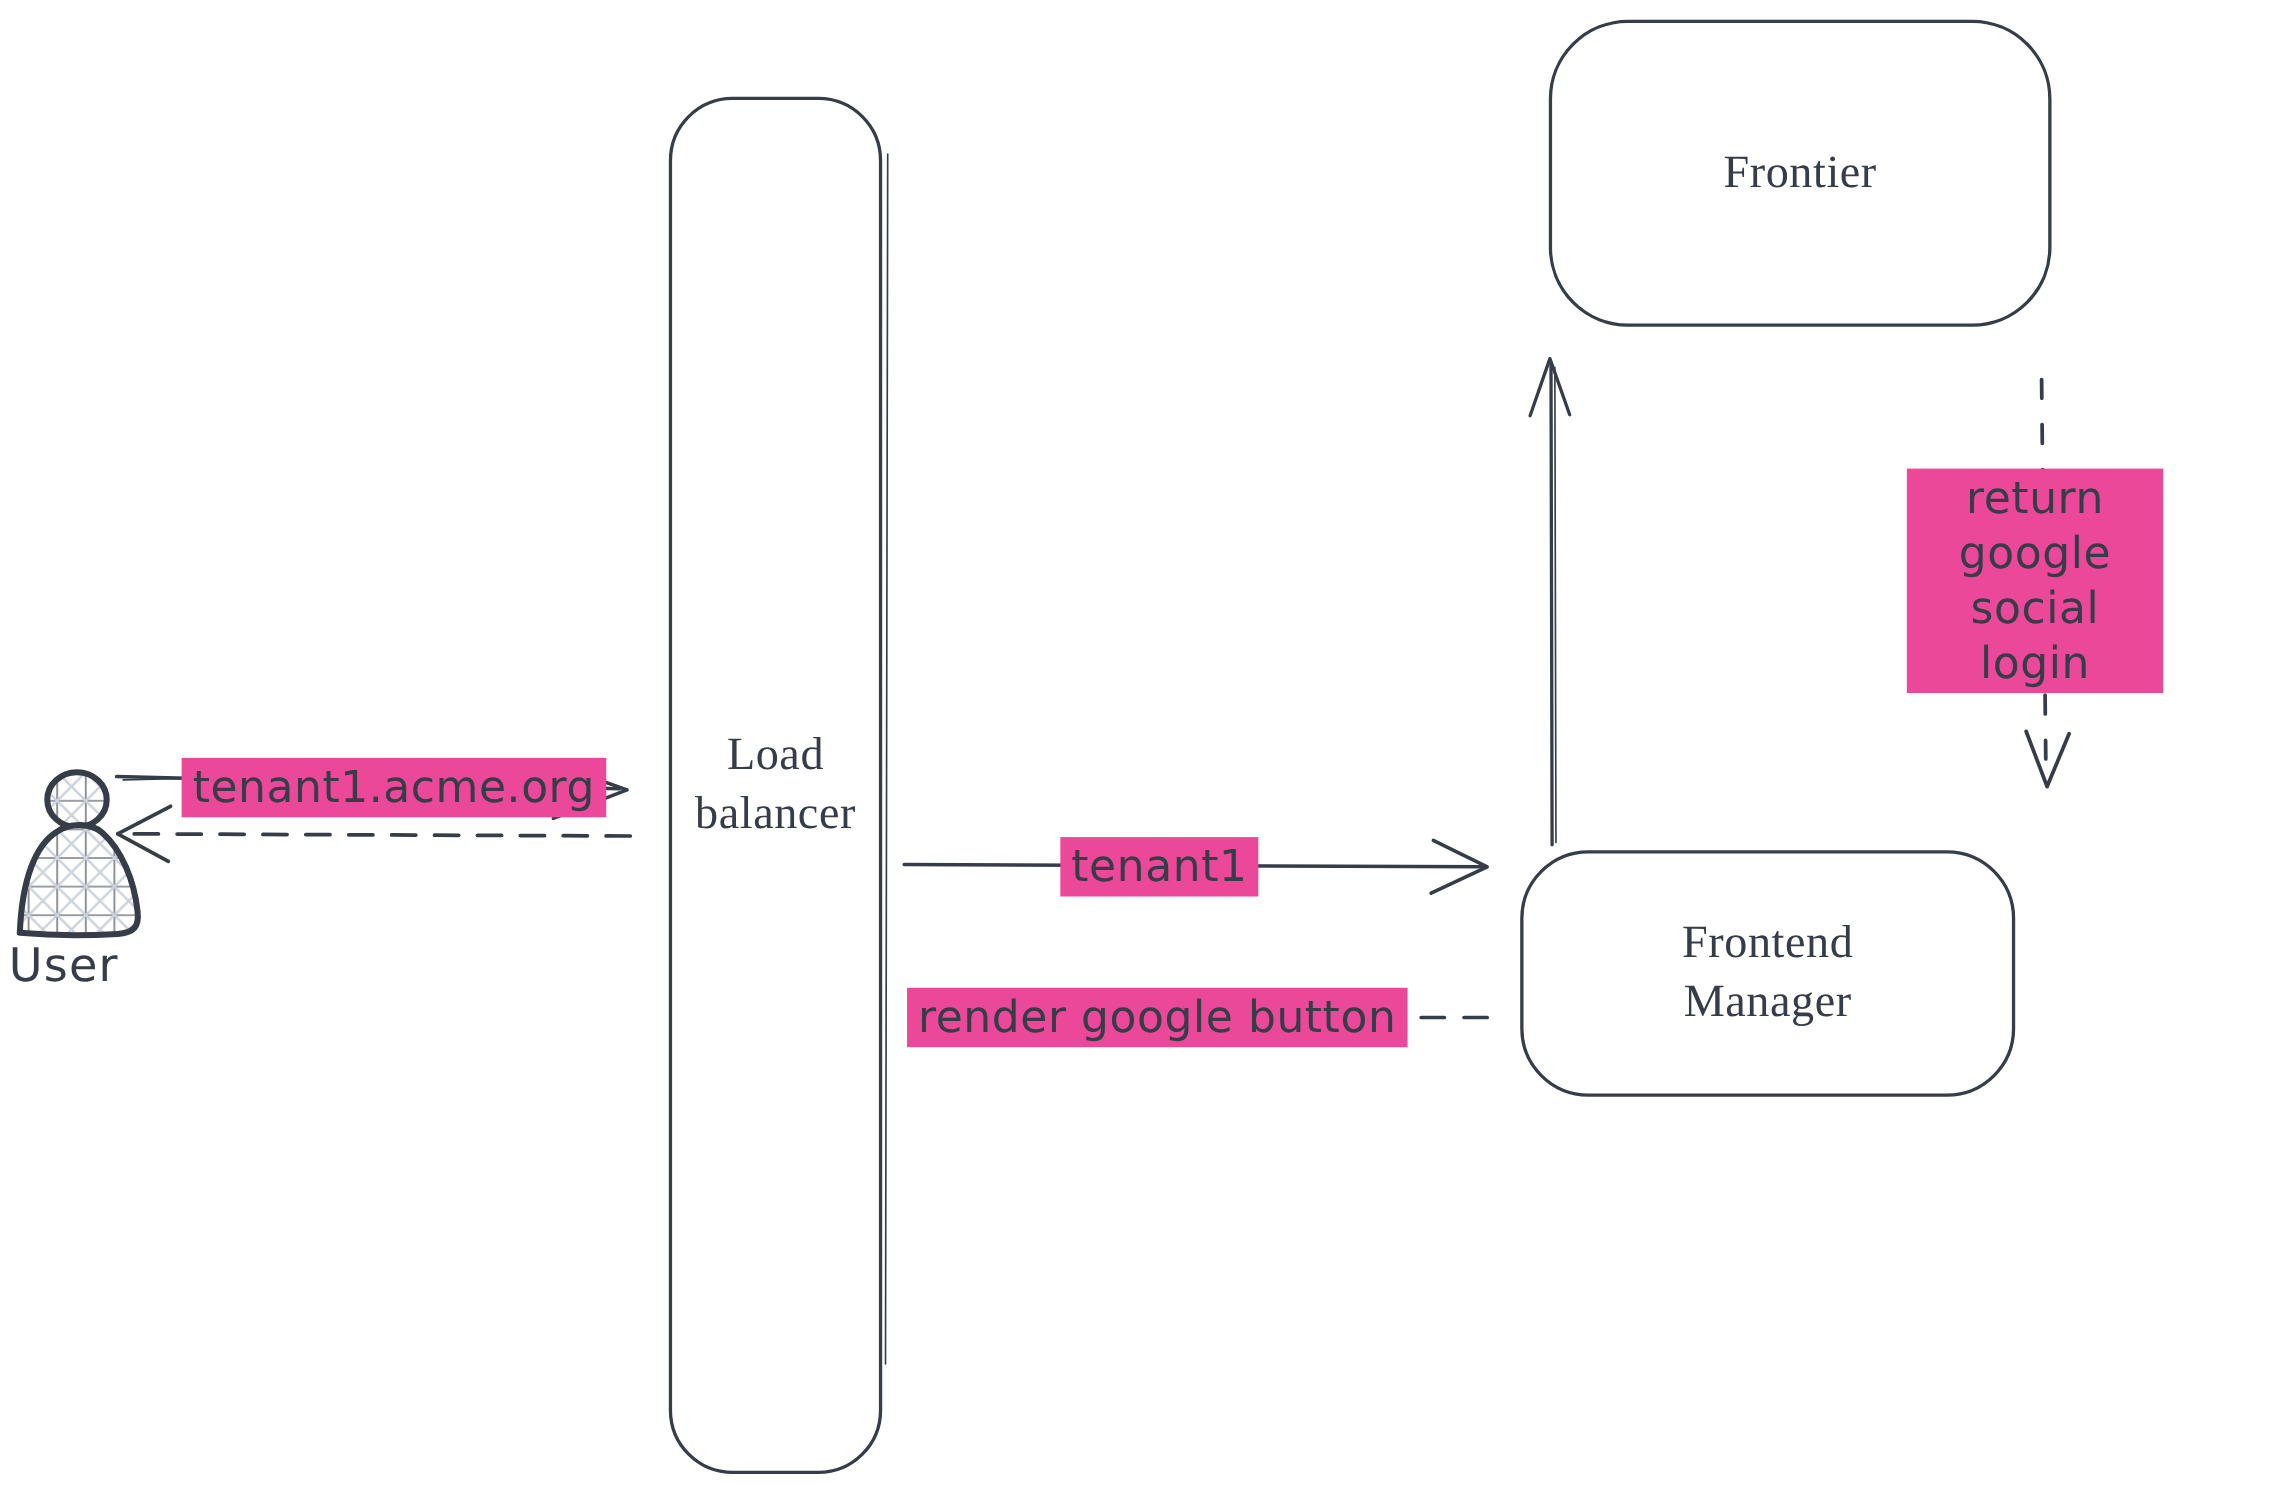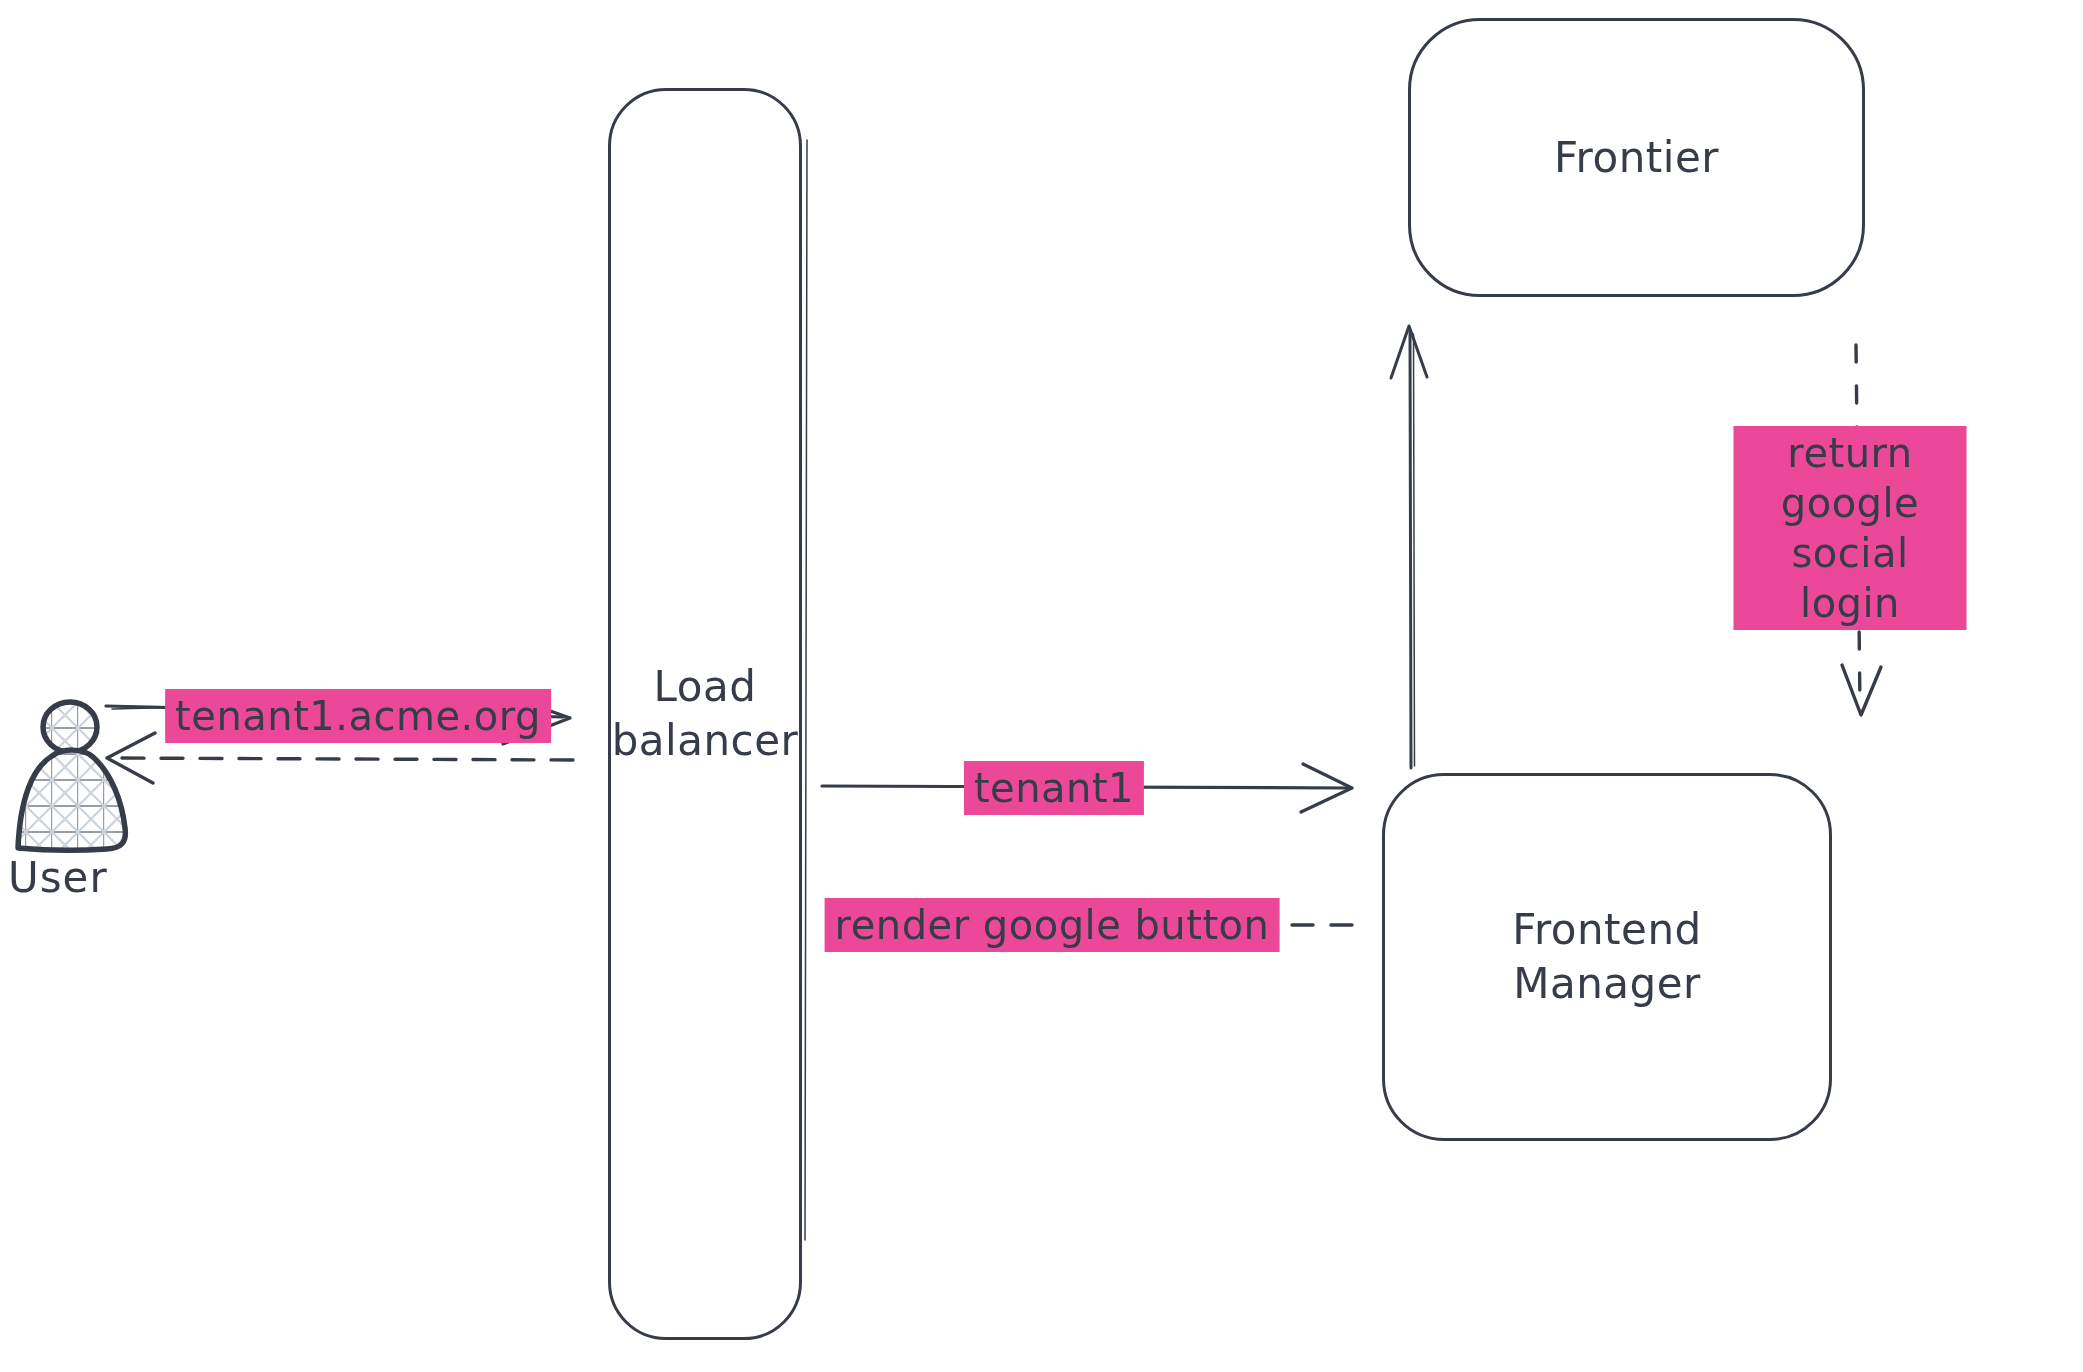--- a/index.html
+++ b/index.html
@@ -18,31 +18,32 @@
     width: 2083px; height: 1372px;
   }
   .node {
     position: absolute;
     border: 3px solid #363d49;
     background: #ffffff;
     display: flex;
     align-items: center;
     justify-content: center;
     box-sizing: border-box;
+    font-family: Liberation Serif, serif;
   }
   .node-label {
     font-size: 42px;
     line-height: 1.28;
     text-align: center;
     white-space: pre-line;
     letter-spacing: 0.5px;
   }
   #node-load-balancer   { left: 608px; top: 88px;  width: 194px; height: 1252px; border-radius: 58px; }
   #node-frontier        { left: 1408px; top: 18px;  width: 457px; height: 279px;  border-radius: 72px; }
-  #node-frontend-manager{ left: 1382px; top: 773px; width: 450px; height: 368px;  border-radius: 62px; }
+  #node-frontend-manager{ left: 1382px; top: 773px; width: 450px; height: 224px;  border-radius: 62px; }
 
   .edge-label {
     position: absolute;
     transform: translate(-50%, -50%);
     background: #ec4899;
     font-size: 40px;
     line-height: 1.25;
     text-align: center;
     white-space: pre-line;
     padding: 2px 10px;

